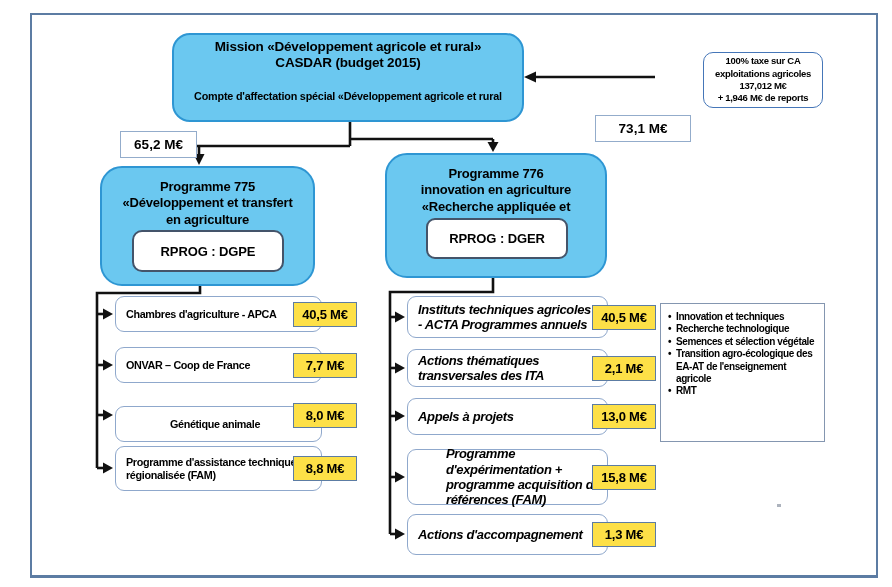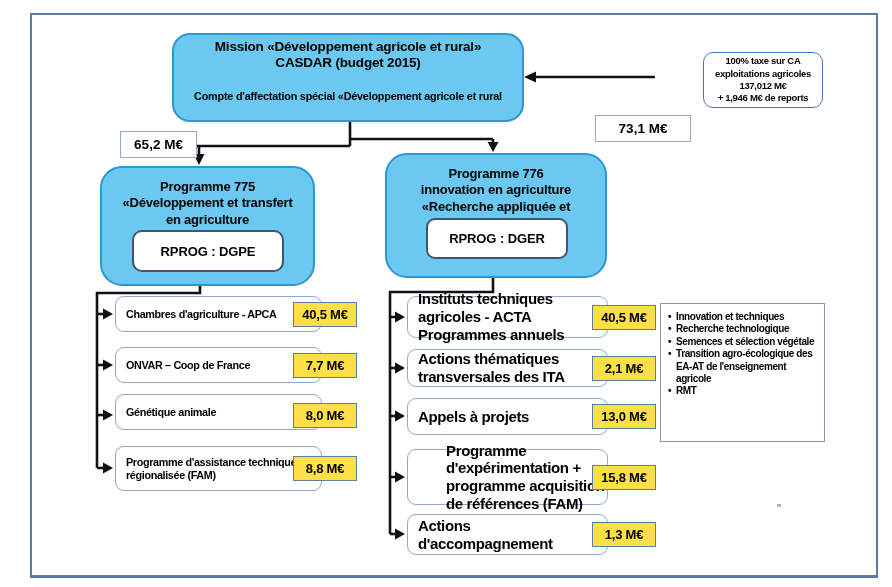--- a/index.html
+++ b/index.html
@@ -49,33 +49,33 @@
   .b73{left:567px;top:115px;width:96px;height:27px;margin-left:28px;}
 
   .litem{
     position:absolute;background:#fff;border:1.3px solid #8FA8CC;border-radius:9px;
     box-sizing:border-box;z-index:2;display:flex;align-items:center;
   }
   .litem .lbl{
     padding-left:10px;font-weight:bold;letter-spacing:-0.35px;line-height:1.18;
   }
   .col-left .lbl{font-size:10.8px;width:180px;}
-  .col-right .lbl{font-size:15px;width:180px;}
+  .col-right .lbl{font-size:13px;width:180px;font-style:italic;}
 
   .amount{
     position:absolute;background:#fde047;border:1.3px solid #5C7CA3;box-sizing:border-box;z-index:3;
     display:flex;align-items:center;justify-content:center;font-weight:bold;font-size:13px;letter-spacing:-0.2px;
   }
   .amt-l{left:293px;width:64px;height:25px;}
   .amt-r{left:592px;width:64px;height:25px;}
 
   
   .li-l1{left:115px;top:296px;width:207px;height:36px;}
   .li-l2{left:115px;top:347px;width:207px;height:36px;}
-  .li-l3{left:115px;top:394px;width:207px;height:36px;}
+  .li-l3{left:115px;top:406px;width:207px;height:36px;padding-left:44px;}
   .li-l4{left:115px;top:446px;width:207px;height:45px;}
   .am-l1{top:302px;} .am-l2{top:353px;} .am-l3{top:403px;} .am-l4{top:456px;}
 
   
   .li-r1{left:407px;top:296px;width:201px;height:42px;}
   .li-r2{left:407px;top:349px;width:201px;height:38px;}
   .li-r3{left:407px;top:398px;width:201px;height:37px;}
   .li-r4{left:407px;top:449px;width:201px;height:56px;padding-left:28px;}
   .li-r5{left:407px;top:514px;width:201px;height:41px;}
   .am-r1{top:305px;} .am-r2{top:356px;} .am-r3{top:404px;} .am-r4{top:465px;} .am-r5{top:522px;}

